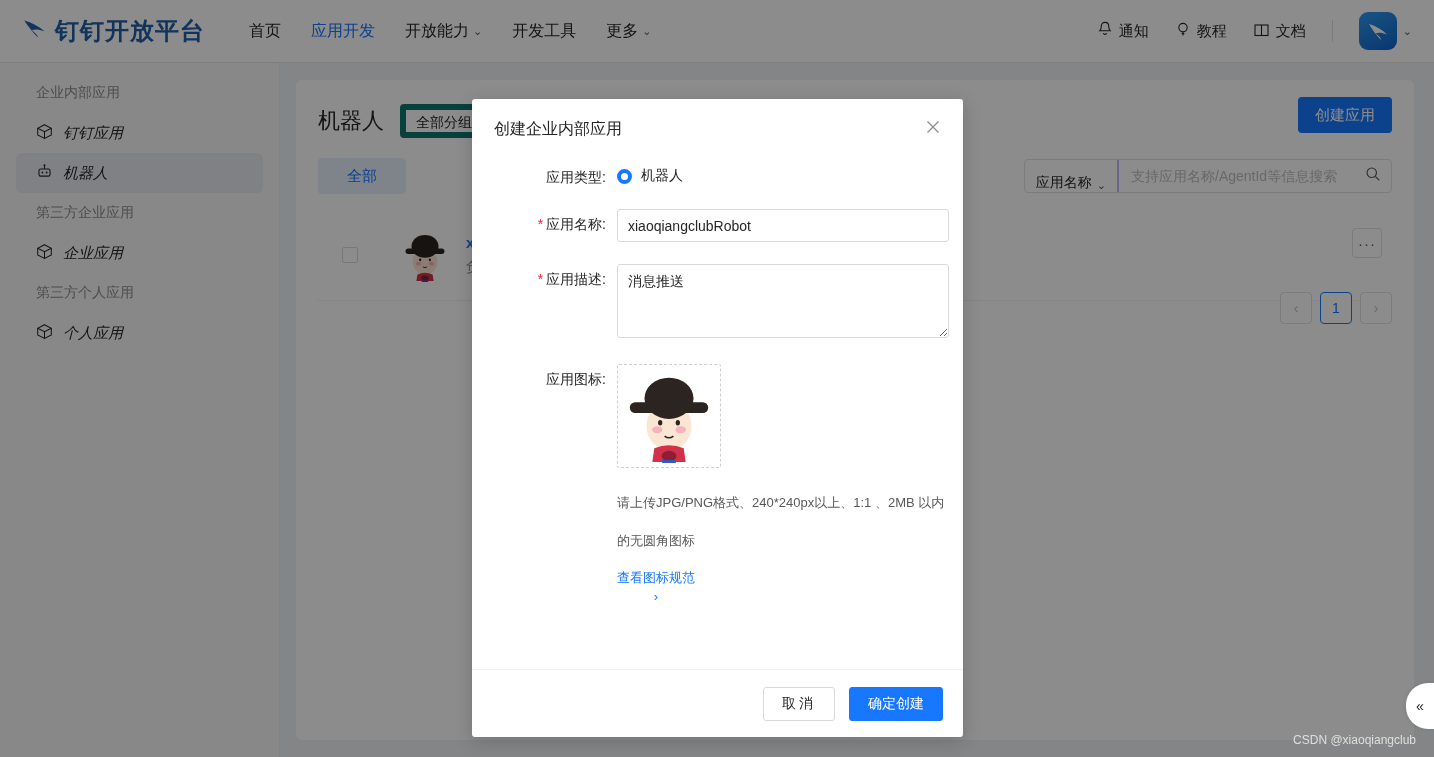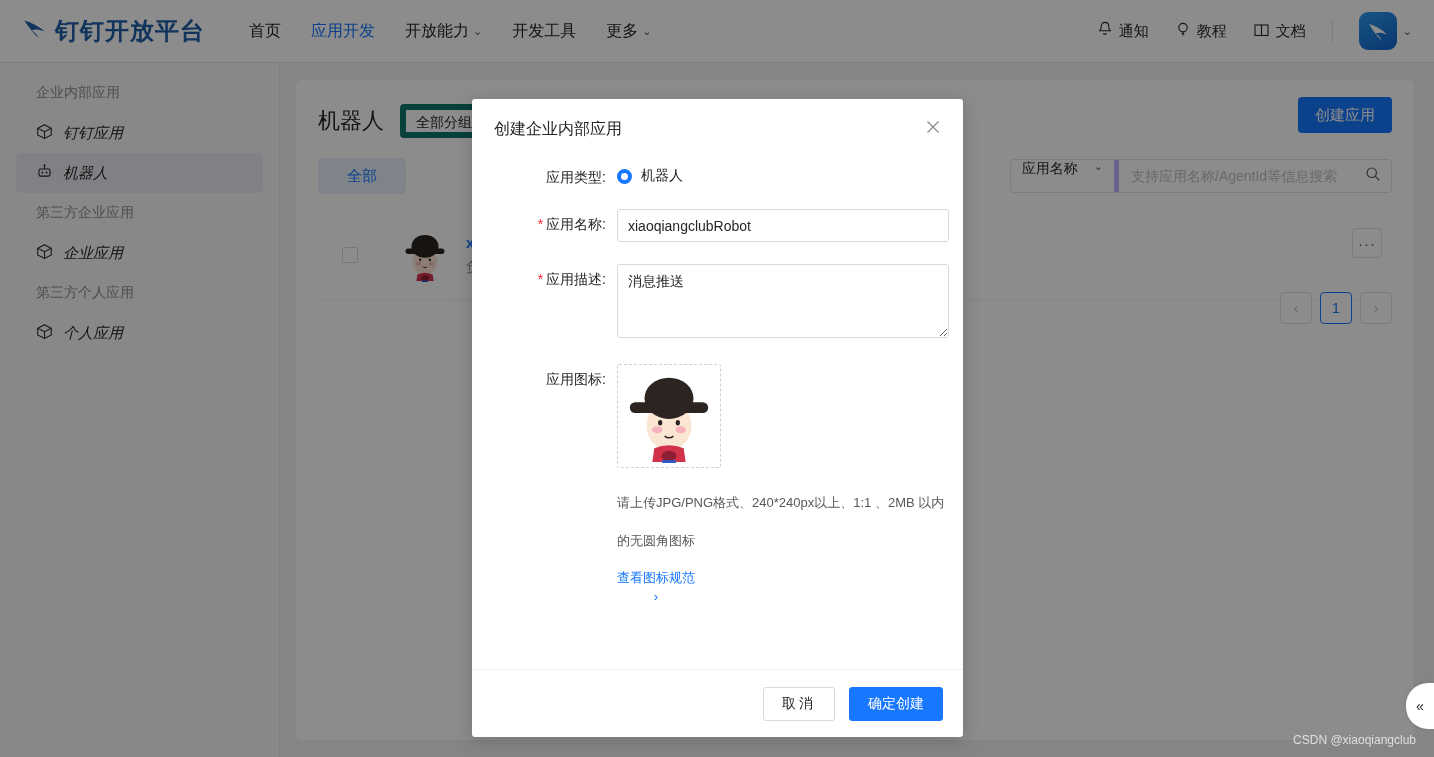--- a/index.html
+++ b/index.html
@@ -111,23 +111,23 @@
     background: #e8f0fb; color: #1777ff; font-size: 15px;
     border-radius: 4px; display: flex; align-items: center;
     justify-content: center; cursor: pointer;
   }
   .search-group {
     margin-left: auto; display: flex; align-items: stretch;
     border: 1px solid #e2e2e2; border-radius: 4px; height: 34px;
     background: #fff;
   }
   .search-scope {
-    display: flex; align-items: flex-start; gap: 16px;
+    display: flex; align-items: flex-end; gap: 5px;
     padding: 0 11px; font-size: 14px; color: #262626;
-    border-right: 5px solid #c4b5fd; cursor: pointer; white-space: nowrap;
+    border-right: 2px solid #c4b5fd; cursor: pointer; white-space: nowrap;
   }
   .search-field {
     display: flex; align-items: center; width: 272px; padding: 0 10px;
   }
   .search-field input {
     border: none; outline: none; flex: 1; font-size: 14px;
     color: #262626; background: transparent;
     font-family: "Liberation Sans", sans-serif;
   }
   .search-field input::placeholder { color: #bfbfbf; }

